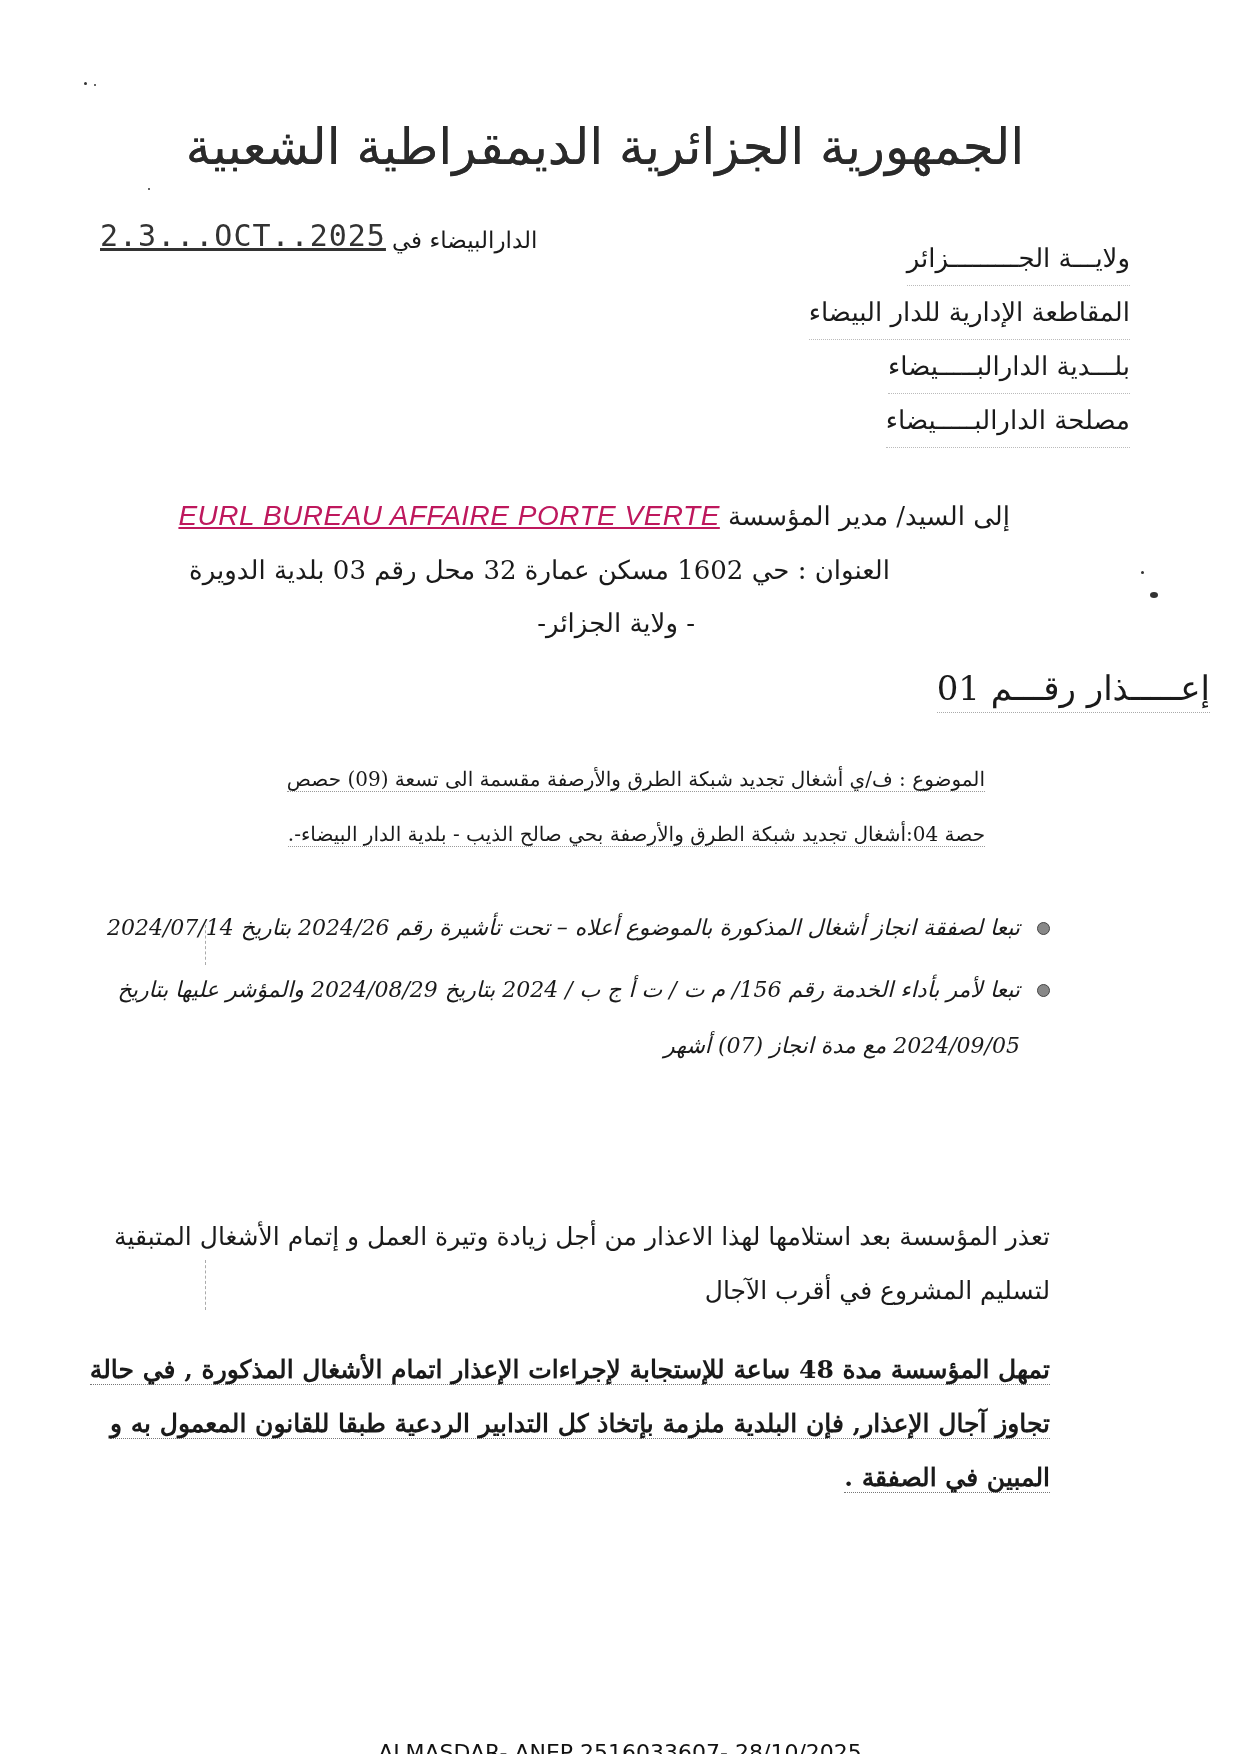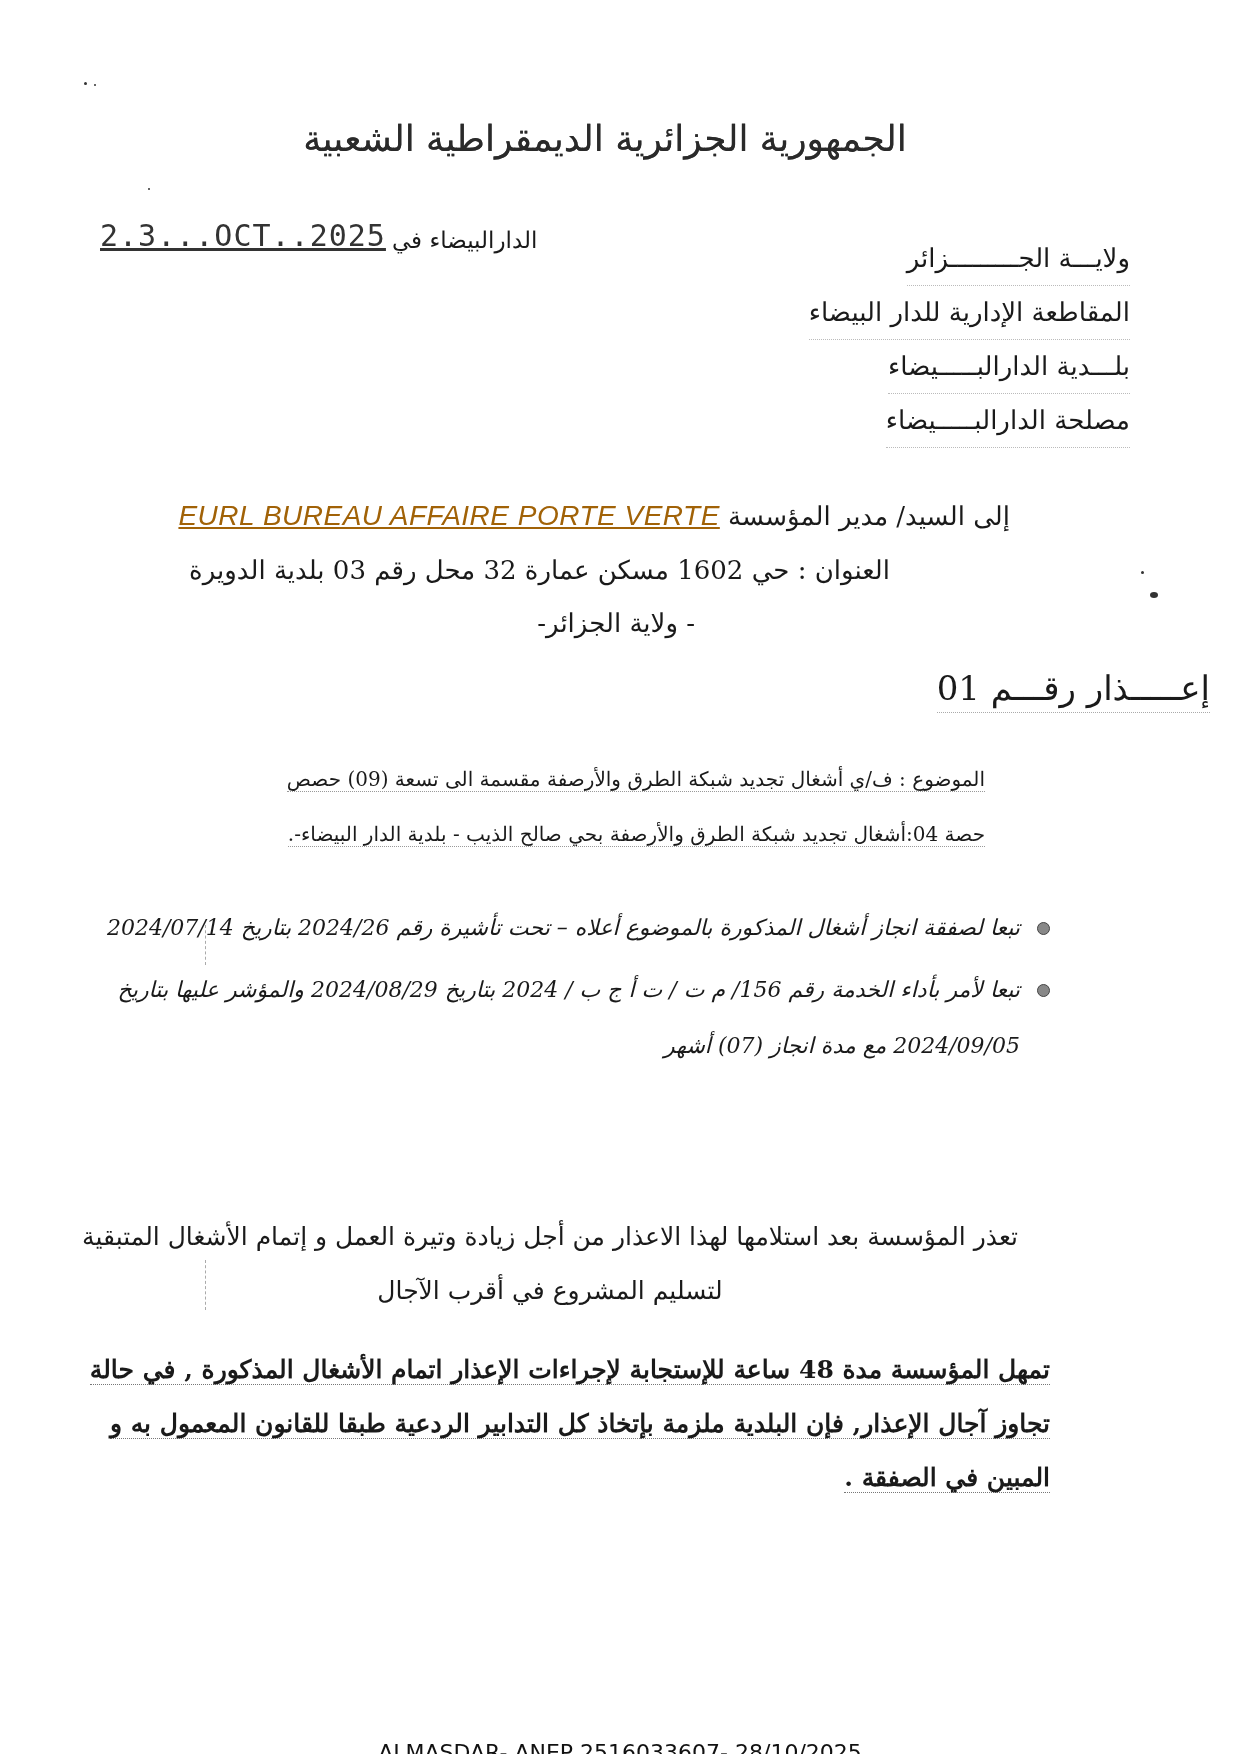--- a/index.html
+++ b/index.html
@@ -1,33 +1,33 @@
 <!DOCTYPE html>
 <html><head>
 <meta charset="utf-8">
 <style>
   html, body { margin:0; padding:0; background:#ffffff; }
   body { width:1240px; height:1754px; position:relative; overflow:hidden;
          font-family:"DejaVu Serif", serif; color:#1a1a1a; }
   .abs { position:absolute; }
   .ar { direction:rtl; unicode-bidi:plaintext; white-space:nowrap; }
-  .title { left:0; width:1210px; top:118px; text-align:center; font-size:36px;
+  .title { left:0; width:1210px; top:118px; text-align:center; font-size:50px;
            color:#2a2a2a; letter-spacing:1px; text-shadow:0 0 0.6px #555; }
   .date { left:100px; top:218px; font-size:28px; display:flex; align-items:flex-end; gap:6px; }
   .date .place { font-size:23px; }
   .date .stamp { font-family:"DejaVu Sans Mono", monospace; font-size:30px; color:#333;
                  letter-spacing:1px;text-decoration:underline; }
   .hdr { right:110px; width:420px; text-align:right; font-size:26px; }
   .hdr .line { height:53px; line-height:53px; border-bottom:1px dotted #bbb; display:inline-block; }
   .hdr-row { text-align:right; }
   .ref-num { font-size:26px; }
   .ref-num .num { font-family:"DejaVu Sans Mono", monospace; font-size:24px; }
   .addr { font-size:26px; }
   .company { font-family:"Liberation Sans", sans-serif; font-style:italic; font-size:28px;
-             text-decoration:underline; letter-spacing:0.5px; color:#a16207; }
+             text-decoration:underline; letter-spacing:0.5px; color:#be185d; }
   .notice-title { left:0; width:1210px; top:668px; text-align:right; font-size:34px; }
   .notice-title span { border-bottom:1px dotted #aaa; padding-bottom:4px; }
   .subject { right:255px; font-size:20px; line-height:55px; text-align:right; }
   .subject .ul { border-bottom:1px dotted #999; }
   .bullets { right:190px; width:1000px; font-size:22px;font-style:italic; }
   .bullet { position:relative; text-align:right; line-height:56px; padding-right:30px; white-space:normal; }
   .bullet .dot { position:absolute; right:0; top:22px; width:11px; height:11px; border-radius:50%;
                  background:#888; border:1px solid #444; }
   .para { right:190px; width:1000px; font-size:25px; line-height:54px; text-align:right; white-space:normal; }
   .para2 { font-weight:bold; }
@@ -82,18 +82,18 @@
   <div class="bullet" style="margin-bottom:6px;">
     <span class="dot"></span>
     <span>تبعا لصفقة انجاز أشغال المذكورة بالموضوع أعلاه – تحت تأشيرة رقم 2024/26 بتاريخ 2024/07/14</span>
   </div>
   <div class="bullet" style="margin-bottom:6px;">
     <span class="dot"></span>
     <span>تبعا لأمر بأداء الخدمة رقم 156/ م ت / ت أ ج ب / 2024   بتاريخ 2024/08/29 والمؤشر عليها بتاريخ 2024/09/05 مع مدة انجاز (07) أشهر</span>
   </div>
 </div>
 
-<div class="abs para ar" style="top:1210px;text-align:center;">تعذر المؤسسة  بعد استلامها لهذا الاعذار من أجل زيادة وتيرة العمل و إتمام الأشغال المتبقية لتسليم المشروع في أقرب الآجال</div>
+<div class="abs para ar" style="top:1210px;">تعذر المؤسسة  بعد استلامها لهذا الاعذار من أجل زيادة وتيرة العمل و إتمام الأشغال المتبقية لتسليم المشروع في أقرب الآجال</div>
 <div class="abs para para2 ar" style="top:1343px;">
   <span class="u">تمهل المؤسسة  مدة 48 ساعة  للإستجابة لإجراءات الإعذار اتمام  الأشغال المذكورة  , في حالة تجاوز آجال الإعذار, فإن البلدية  ملزمة بإتخاذ كل التدابير الردعية طبقا للقانون المعمول به و المبين في الصفقة .</span>
 </div>
 
 <div class="abs footer">ALMASDAR- ANEP 2516033607- 28/10/2025</div>
 
 </body></html>

